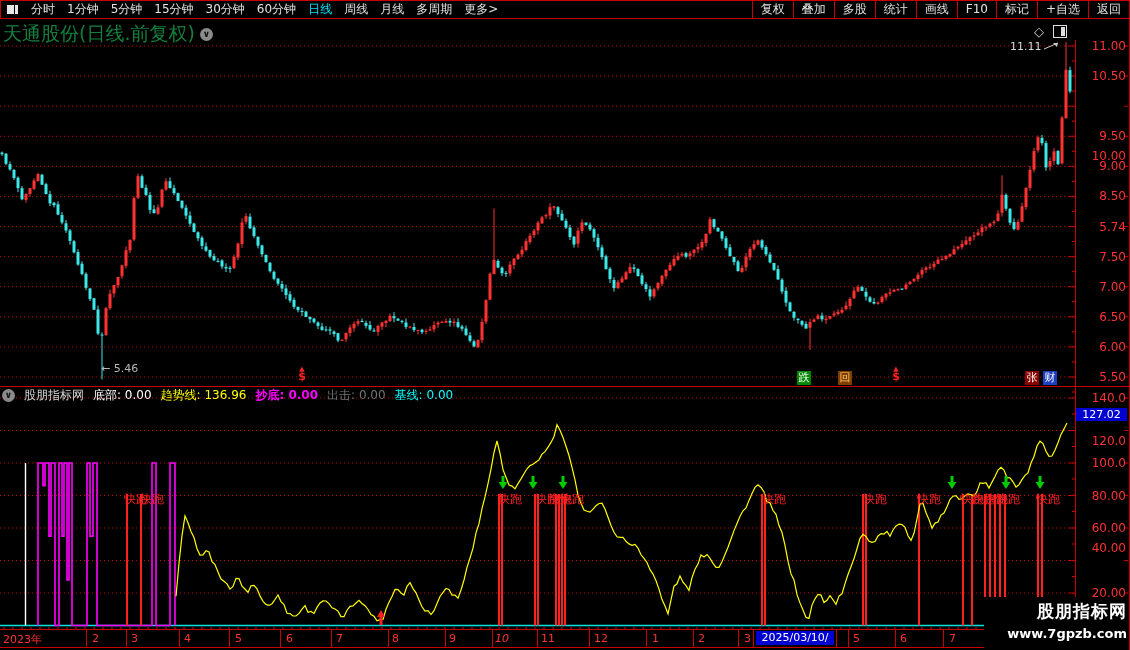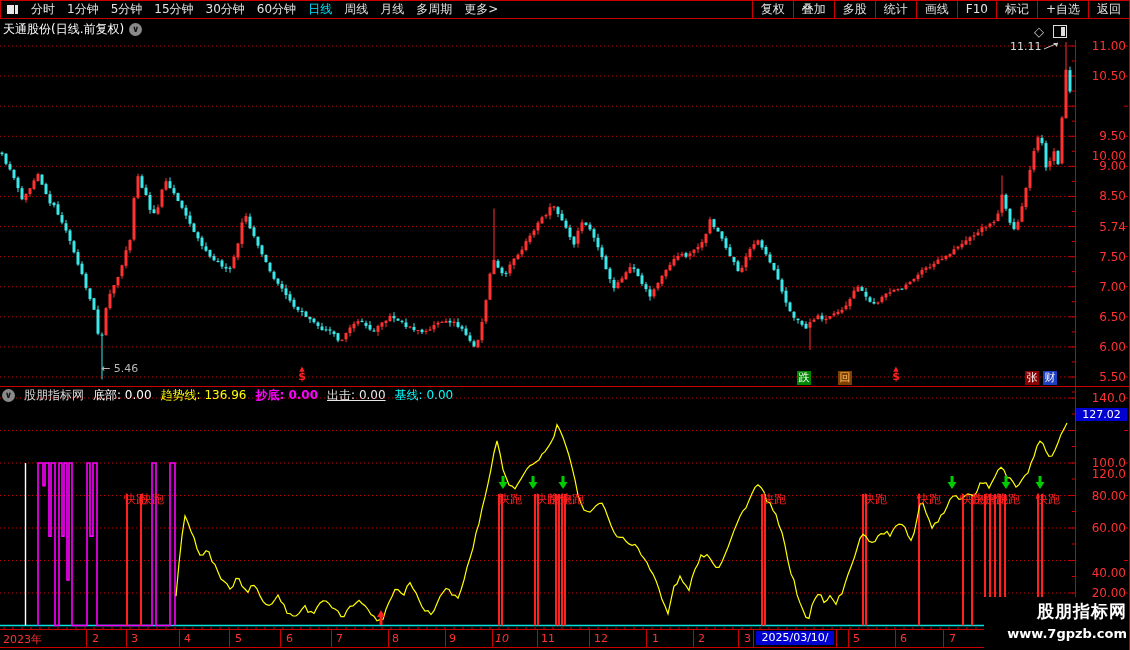--- a/index.html
+++ b/index.html
@@ -9,21 +9,21 @@
   .toolbar{position:absolute;left:0;top:0;width:1128px;height:17px;border:1px solid #c80000;
            background:#000;display:flex;justify-content:space-between;align-items:center;z-index:6}
   .tb-left,.tb-right{display:flex;align-items:center;height:100%}
   .tb-item{color:#e2e2e2;font-size:12px;line-height:17px;padding:0 6px;white-space:nowrap}
   .tb-item.active{color:#00e5ff}
   .tb-right .tb-item{border-left:1px solid #c80000;padding:0 8px}
   .win-icon{width:11px;height:9px;background:#e8e8e8;margin:0 7px 0 6px;position:relative}
   .win-icon:after{content:"";position:absolute;right:3px;top:0;width:1px;height:100%;background:#000}
   
   .title-row{position:absolute;left:3px;top:21px;display:flex;align-items:center;gap:5px;z-index:6}
-  .title-text{color:#ffffff;font-size:12px}
+  .title-text{color:#15803d;font-size:19px}
   .badge{width:13px;height:13px;border-radius:50%;background:#8a8a8a;color:#111;font-size:9px;
          line-height:12px;text-align:center;font-weight:bold}
   .corner-icons{position:absolute;top:25px;left:1034px;display:flex;gap:9px;align-items:center;z-index:6}
   .diamond{color:#cfcfcf;font-size:13px;line-height:13px}
   .panel-icon{width:12px;height:11px;border:1px solid #ddd;position:relative;background:#000}
   .panel-icon:after{content:"";position:absolute;right:1px;top:1px;bottom:1px;width:4px;background:#ddd}
   
   #chart-svg{position:absolute;left:0;top:0;z-index:1}
   
   .anno{position:absolute;color:#c8c8c8;font-size:11px;z-index:4;white-space:nowrap}
@@ -901,21 +901,21 @@
   <div class="pane-divider"></div>
   <div class="axis-divider"></div>
   <div class="right-border"></div>
 
   <div class="ind-header">
     <span class="badge">∨</span>
   <span style="color: rgb(216, 216, 216);">股朋指标网</span>
       <span style="color: rgb(255, 255, 255);">底部: 0.00</span>
       <span style="color: rgb(255, 255, 0);">趋势线: 136.96</span>
       <span style="color: rgb(255, 0, 255); font-weight: bold;">抄底: 0.00</span>
-      <span style="color: #e5e5e5; text-decoration: underline;">出击: 0.00</span>
+      <span style="color: #737373;">出击: 0.00</span>
       <span style="color: rgb(0, 255, 255);">基线: 0.00</span>
     </div>
 
   <div class="value-box">127.02</div>
 
   <div class="watermark">
     <div class="wm1">股朋指标网</div>
     <div class="wm2">www.7gpzb.com</div>
   </div>
 
@@ -980,19 +980,19 @@
     </div>
     <div class="marker-tag" style="left: 797px; background: rgb(0, 136, 0); color: rgb(255, 255, 255);">跌</div>
     <div class="marker-tag" style="left: 838px; background: rgb(126, 63, 0); color: rgb(255, 194, 102);">回</div>
     <div class="marker-dollar" style="left: 890px;">
       <div class="up">▲</div>
       <div class="s">$</div>
     </div>
     <div class="marker-tag" style="left: 1025px; background: rgb(139, 0, 0); color: rgb(255, 255, 255);">张</div>
     <div class="marker-tag" style="left: 1043px; background: rgb(29, 63, 191); color: rgb(255, 255, 255);">财</div>
     <div class="axis-label" style="top: 391px;">140.0</div>
-    <div class="axis-label" style="top: 440px; margin-top: 27px;">120.0</div>
+    <div class="axis-label" style="top: 407px; margin-top: 27px;">120.0</div>
     <div class="axis-label" style="top: 456px;">100.0</div>
     <div class="axis-label" style="top: 488.5px;">80.00</div>
     <div class="axis-label" style="top: 521px;">60.00</div>
-    <div class="axis-label" style="top: 541px; margin-top: 25px;">40.00</div>
+    <div class="axis-label" style="top: 541px;">40.00</div>
     <div class="axis-label" style="top: 586px;">20.00</div>
   </div>
 
 </body></html>

